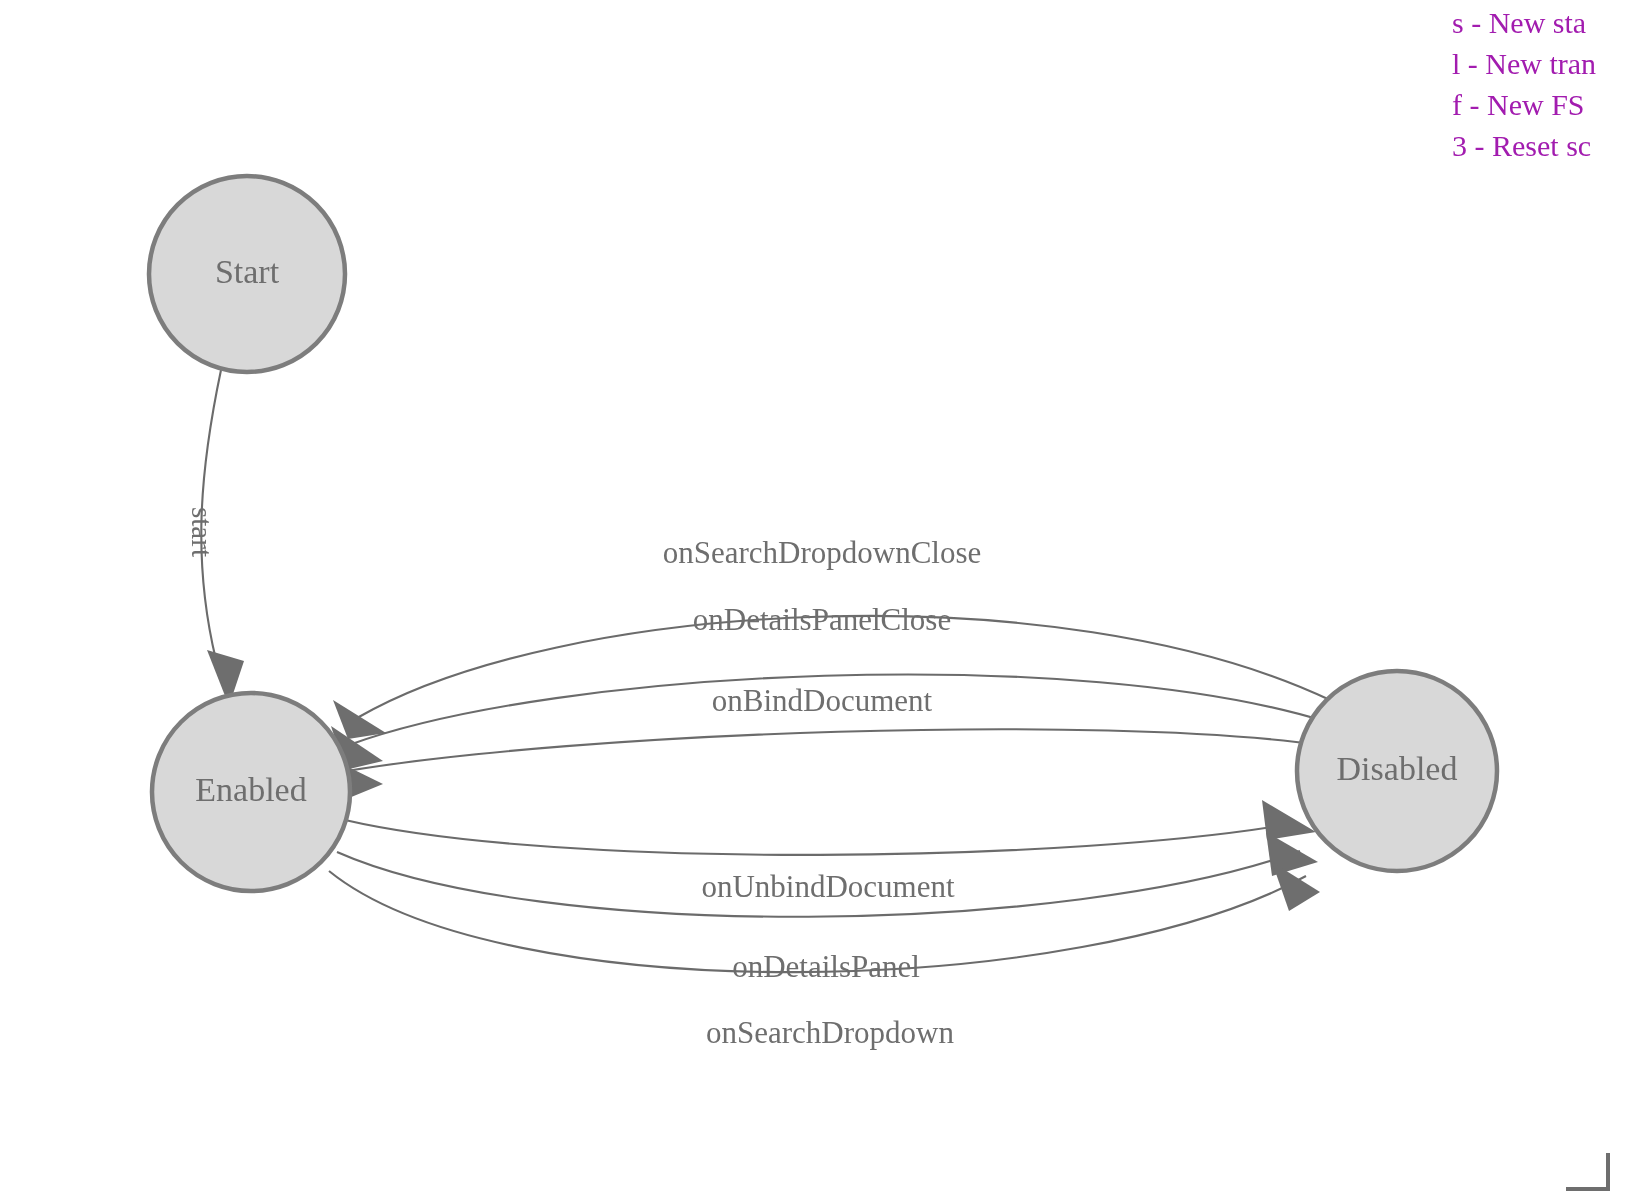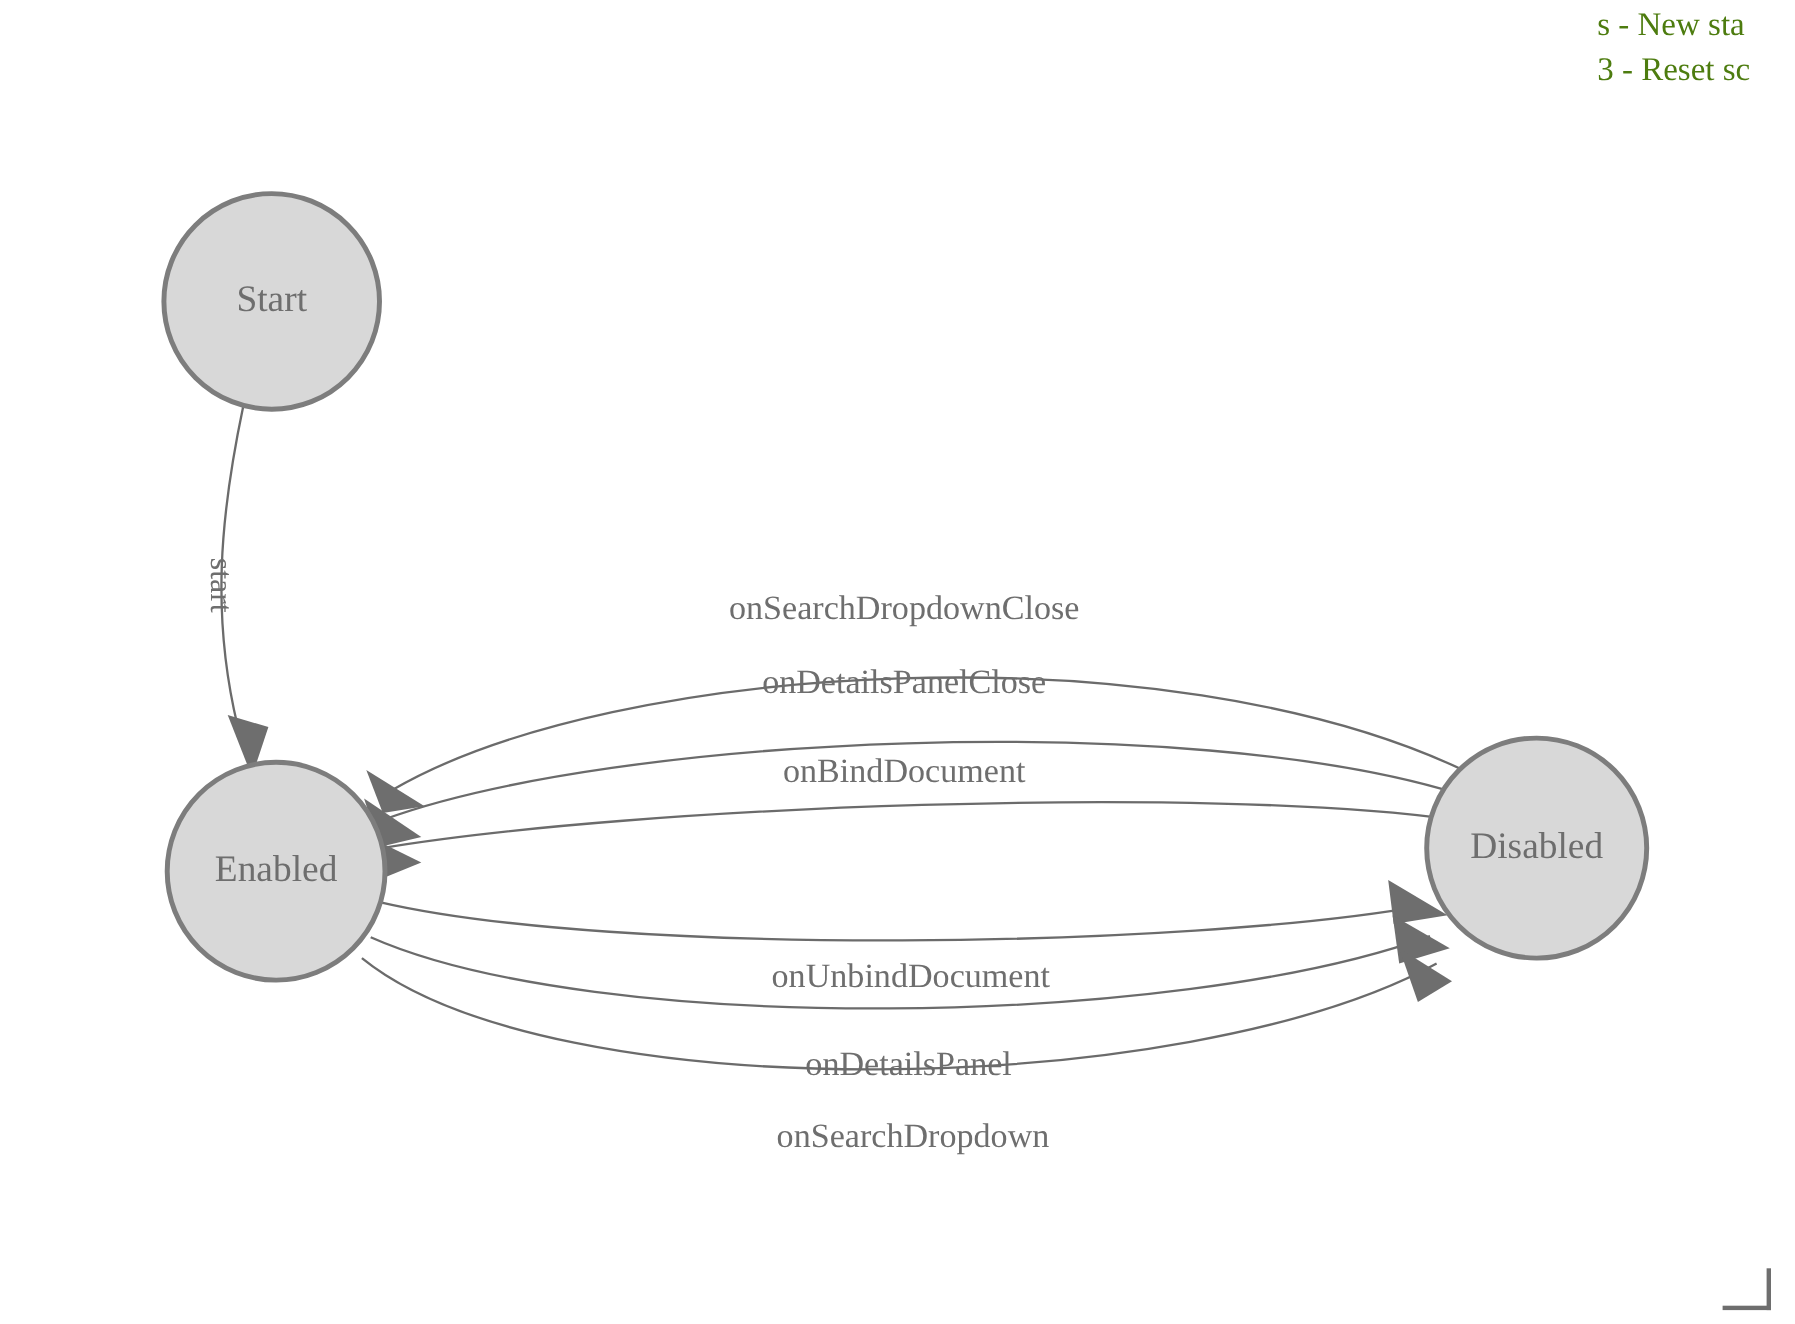--- a/index.html
+++ b/index.html
@@ -66,21 +66,21 @@
   #legend {
     position: absolute;
     right: 0;
     top: 0;
     width: 210px;
     padding-top: 2px;
     overflow: hidden;
     white-space: nowrap;
   }
   .legend-line {
-    color: #4d7c0f;
+    color: #a21caf;
     font-family: "Liberation Serif", "DejaVu Serif", serif;
     font-size: 30px;
     line-height: 41px;
     white-space: nowrap;
     padding-left: 30px;
   }
   #corner-mark {
     position: absolute;
     right: 22px;
     bottom: 13px;
@@ -166,20 +166,22 @@
 
     <g>
       <circle class="node-circle" cx="1397" cy="771" r="100"></circle>
       <text class="node-label" x="1397" y="772">Disabled</text>
     </g>
 
   </svg>
 
   <div id="legend">
     <div class="legend-line">s - New sta</div>
+    <div class="legend-line">l - New tran</div>
+    <div class="legend-line">f - New FS</div>
     <div class="legend-line">3 - Reset sc</div>
   </div>
 
   <div id="corner-mark">
     <div class="v-bar"></div>
     <div class="h-bar"></div>
   </div>
 
 </div>
 

